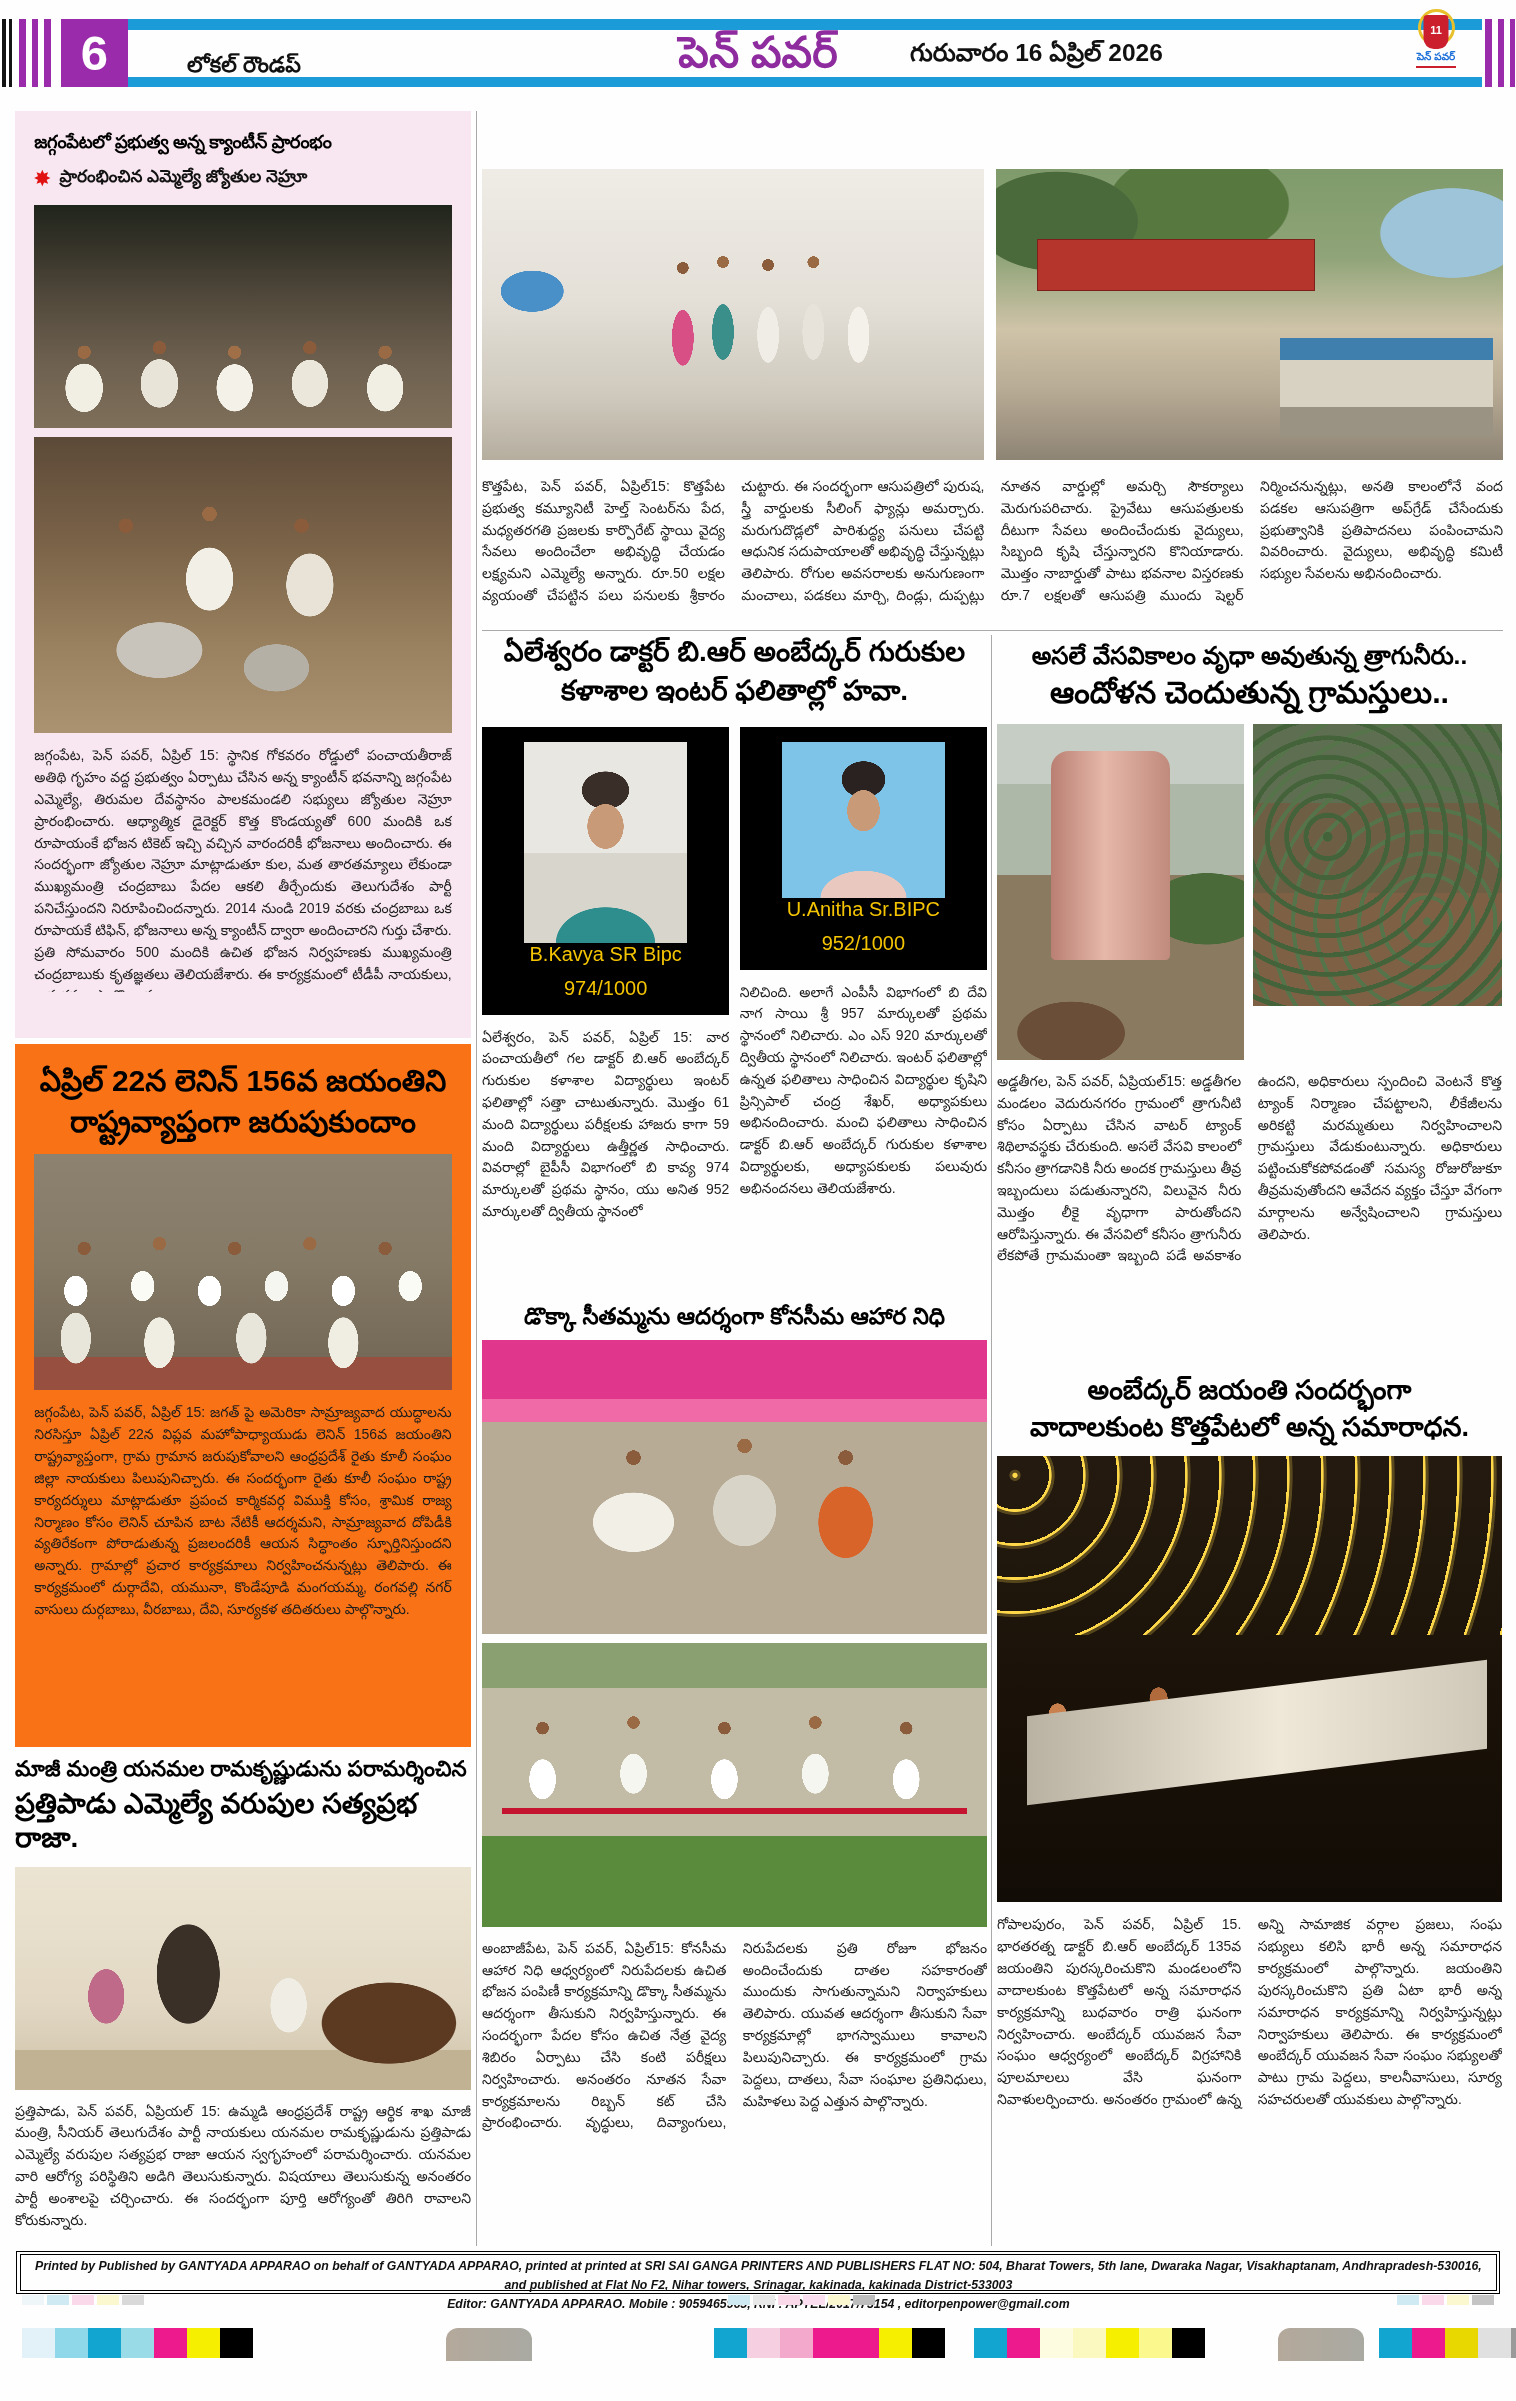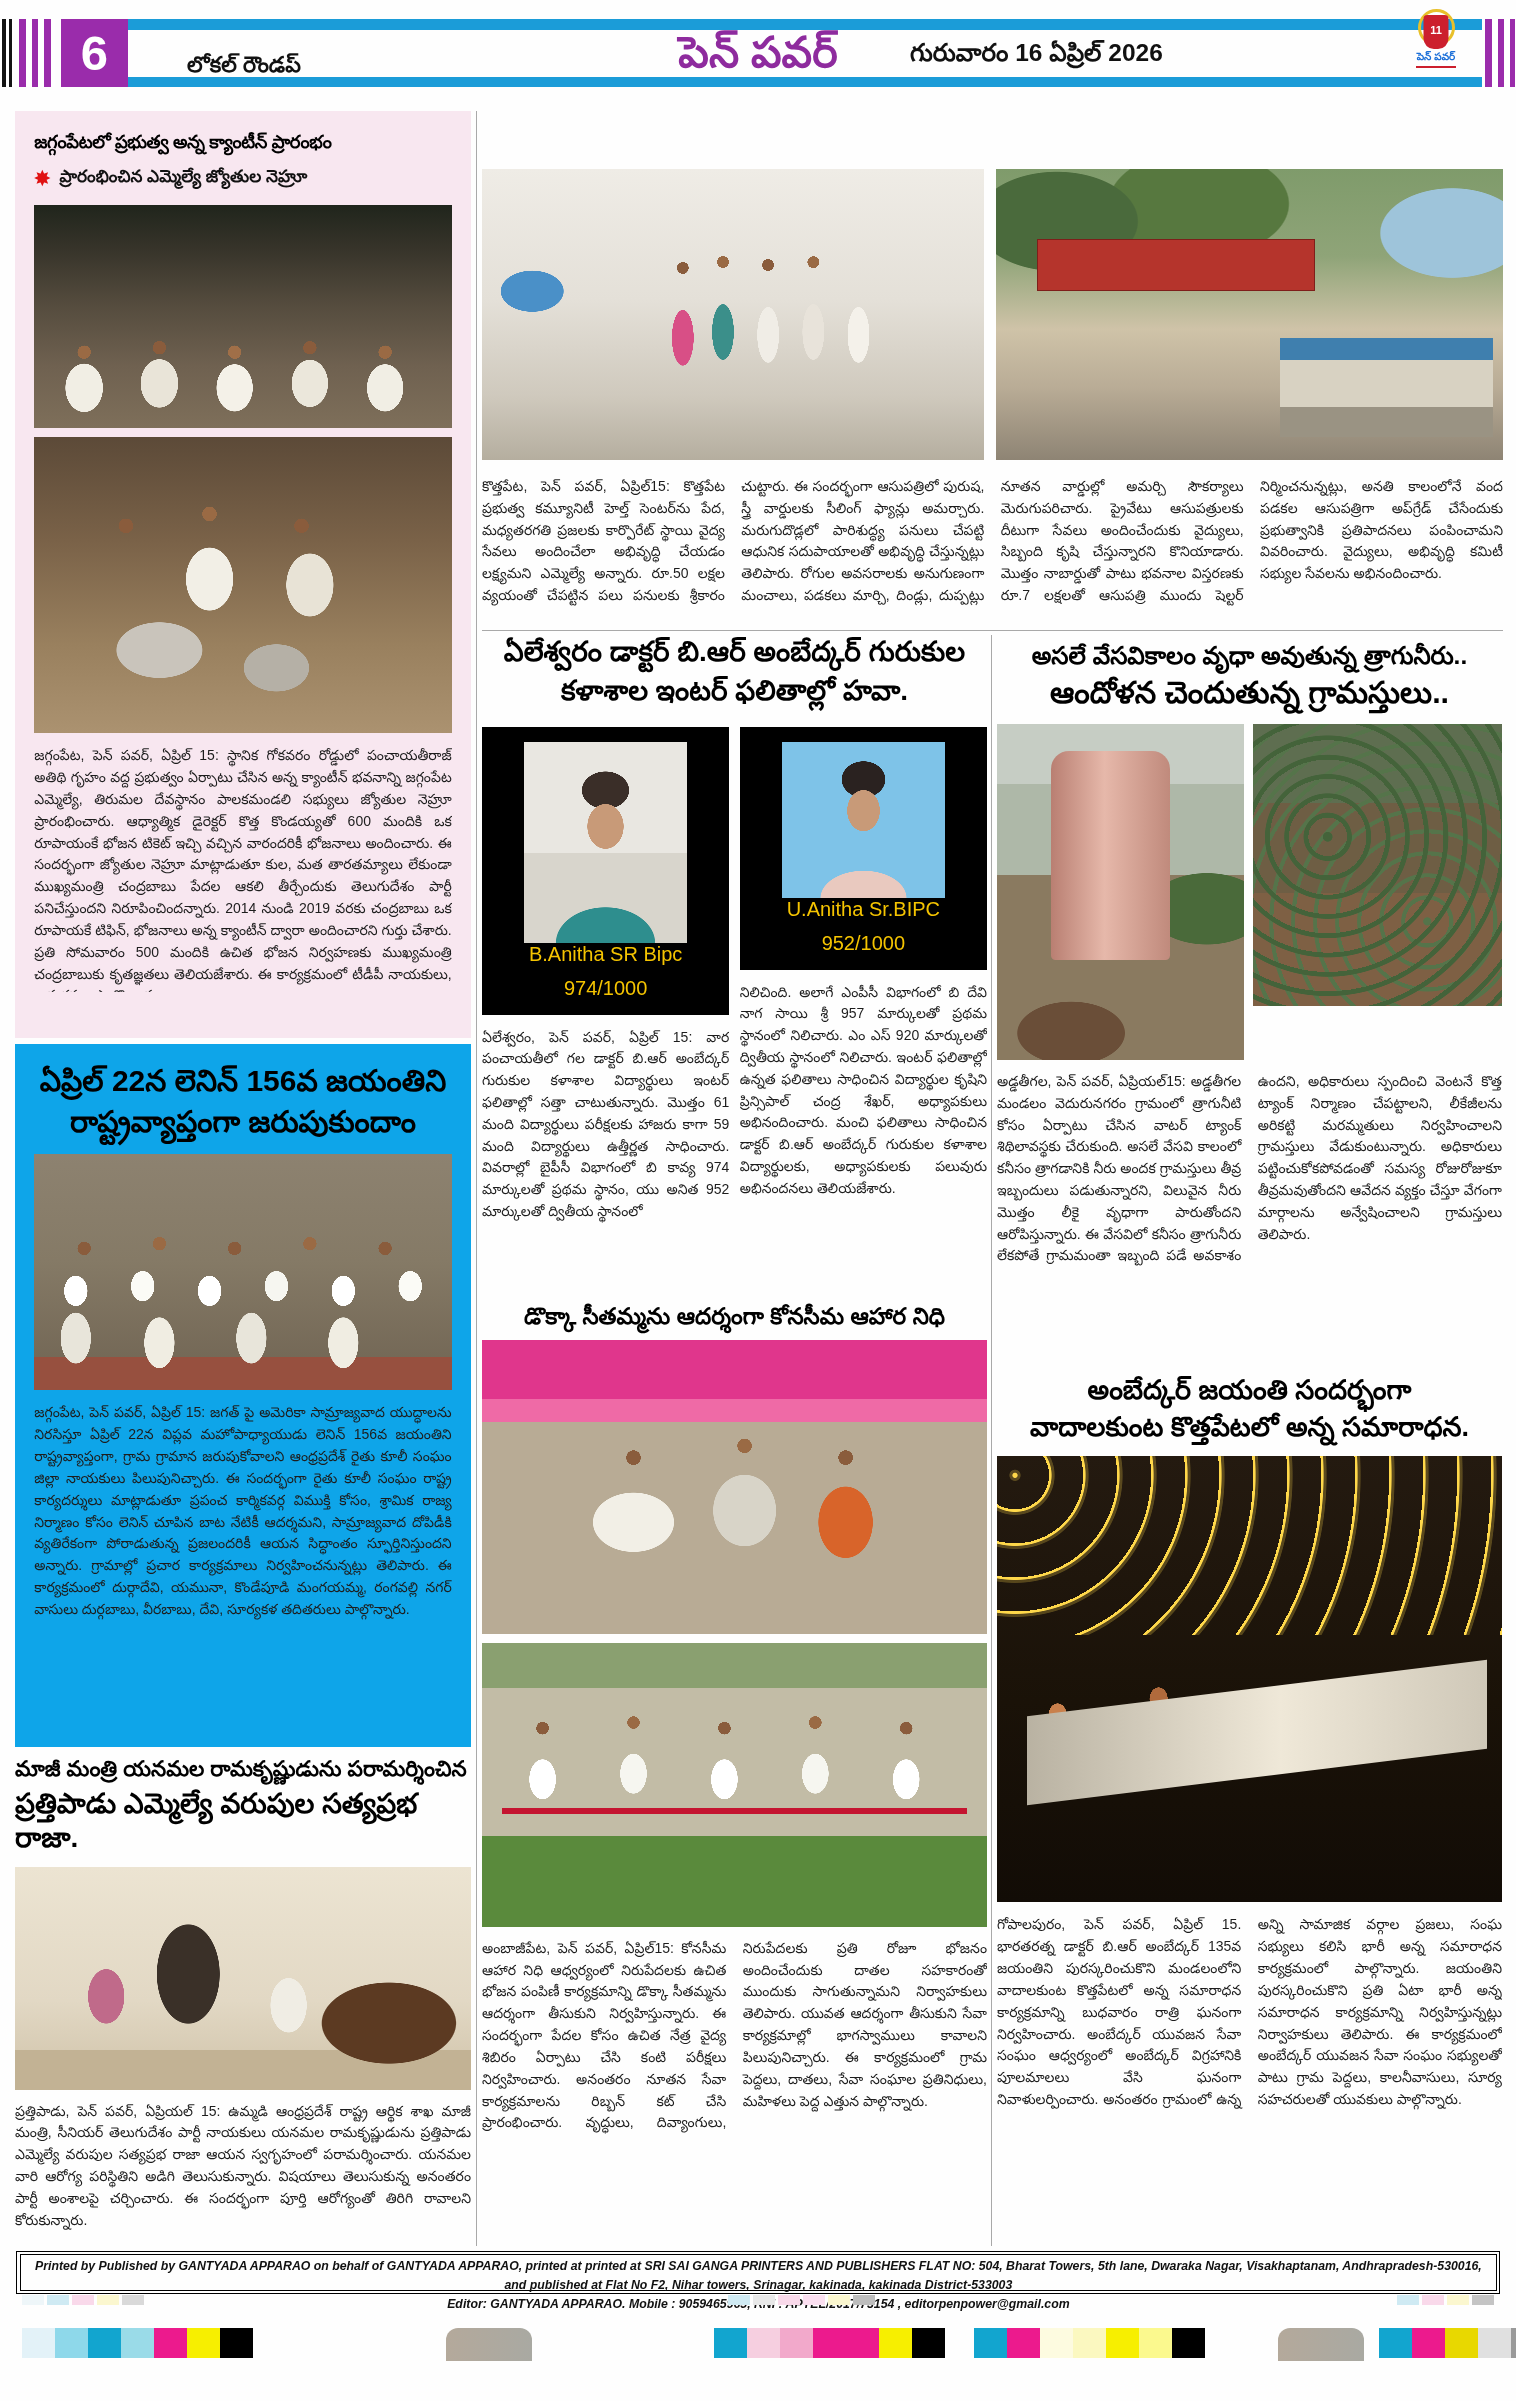--- a/index.html
+++ b/index.html
@@ -42,21 +42,21 @@
   .photo{width:100%;background:#cfcabf;}
 
   
   .art-canteen{left:15px;top:111px;width:456px;height:927px;background:#f8e7f0;
     box-sizing:border-box;padding:21px 19.3px;}
   .art-canteen .headline{font-size:18px;white-space:nowrap;letter-spacing:-0.4px;}
   .subhead-row{margin-top:13.4px;font-size:17px;font-weight:bold;display:flex;align-items:center;gap:9px;}
   .star{color:#e01212;font-size:19.3px;}
 
   
-  .art-lenin{left:15px;top:1044px;width:456px;height:703px;background:#0ea5e9;
+  .art-lenin{left:15px;top:1044px;width:456px;height:703px;background:#f97316;
     box-sizing:border-box;padding:19.3px;}
   .art-lenin .headline{font-size:30px;}
 
   
   .art-yanamala{left:15px;top:1756px;width:456px;height:491px;}
   .art-yanamala .h1{font-size:21.6px;}
   .art-yanamala .h2{font-size:28px;margin-top:4.5px;}
 
   
   .hosp-headline{left:482px;top:113px;width:1021px;font-size:25px;}
@@ -281,21 +281,21 @@
     <div class="body-text" style="margin-top:10.4px;height:223px;overflow:hidden">ప్రత్తిపాడు, పెన్ పవర్, ఏప్రియల్ 15: ఉమ్మడి ఆంధ్రప్రదేశ్ రాష్ట్ర ఆర్థిక శాఖ మాజీ మంత్రి, సీనియర్ తెలుగుదేశం పార్టీ నాయకులు యనమల రామకృష్ణుడును ప్రత్తిపాడు ఎమ్మెల్యే వరుపుల సత్యప్రభ రాజా ఆయన స్వగృహంలో పరామర్శించారు. యనమల వారి ఆరోగ్య పరిస్థితిని అడిగి తెలుసుకున్నారు. విషయాలు తెలుసుకున్న అనంతరం పార్టీ అంశాలపై చర్చించారు. ఈ సందర్భంగా పూర్తి ఆరోగ్యంతో తిరిగి రావాలని కోరుకున్నారు.</div>
   </div>
 
   <div class="abs article art-gurukula">
     <div class="headline centered">ఏలేశ్వరం డాక్టర్ బి.ఆర్ అంబేద్కర్ గురుకుల</div>
     <div class="headline centered" style="margin-top:4.5px">కళాశాల ఇంటర్ ఫలితాల్లో హవా.</div>
     <div class="stu-row">
       <div class="stu-col">
         <div class="stu-card">
           <div class="stu-photo photo" id="ph-stu-1"></div>
-          <div class="stu-name">B.Anitha SR Bipc</div>
+          <div class="stu-name">B.Kavya SR Bipc</div>
           <div class="stu-score">974/1000</div>
         </div>
         <div class="body-text stu-para" style="height:245px;overflow:hidden">ఏలేశ్వరం, పెన్ పవర్, ఏప్రిల్ 15: వార పంచాయతీలో గల డాక్టర్ బి.ఆర్ అంబేద్కర్ గురుకుల కళాశాల విద్యార్థులు ఇంటర్ ఫలితాల్లో సత్తా చాటుతున్నారు. మొత్తం 61 మంది విద్యార్థులు పరీక్షలకు హాజరు కాగా 59 మంది విద్యార్థులు ఉత్తీర్ణత సాధించారు. వివరాల్లో బైపీసీ విభాగంలో బి కావ్య 974 మార్కులతో ప్రథమ స్థానం, యు అనిత 952 మార్కులతో ద్వితీయ స్థానంలో</div>
       </div>
       <div class="stu-col">
         <div class="stu-card">
           <div class="stu-photo photo" id="ph-stu-2"></div>
           <div class="stu-name">U.Anitha Sr.BIPC</div>
           <div class="stu-score">952/1000</div>
         </div>

